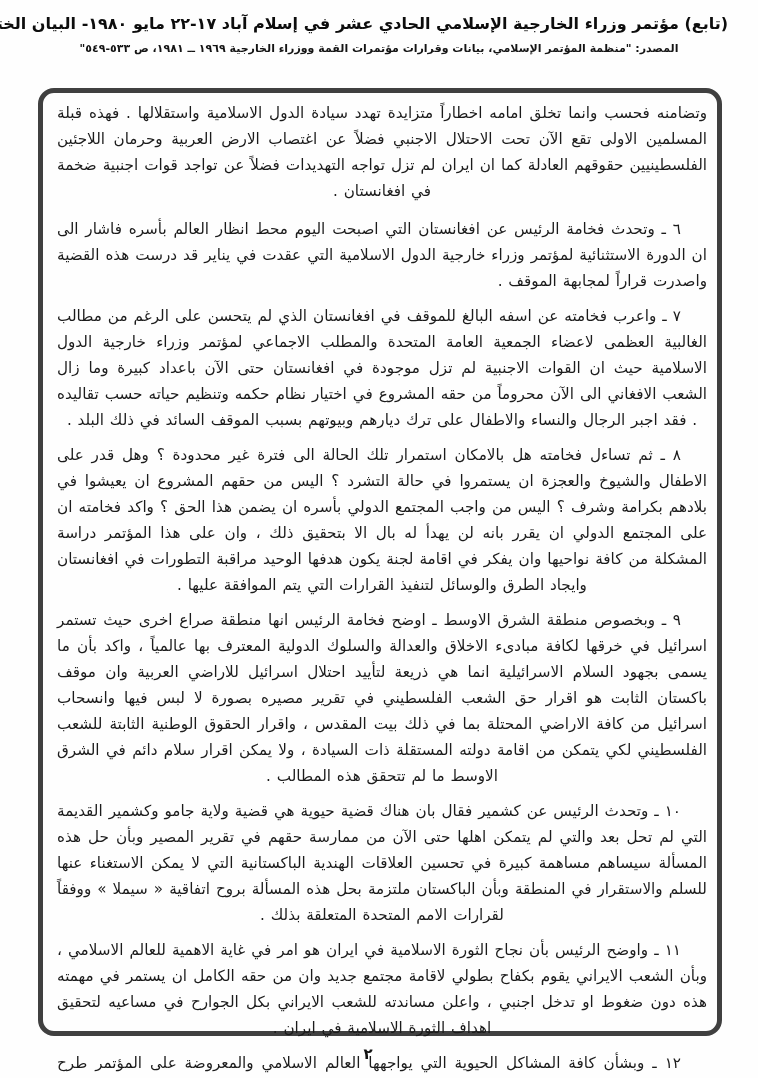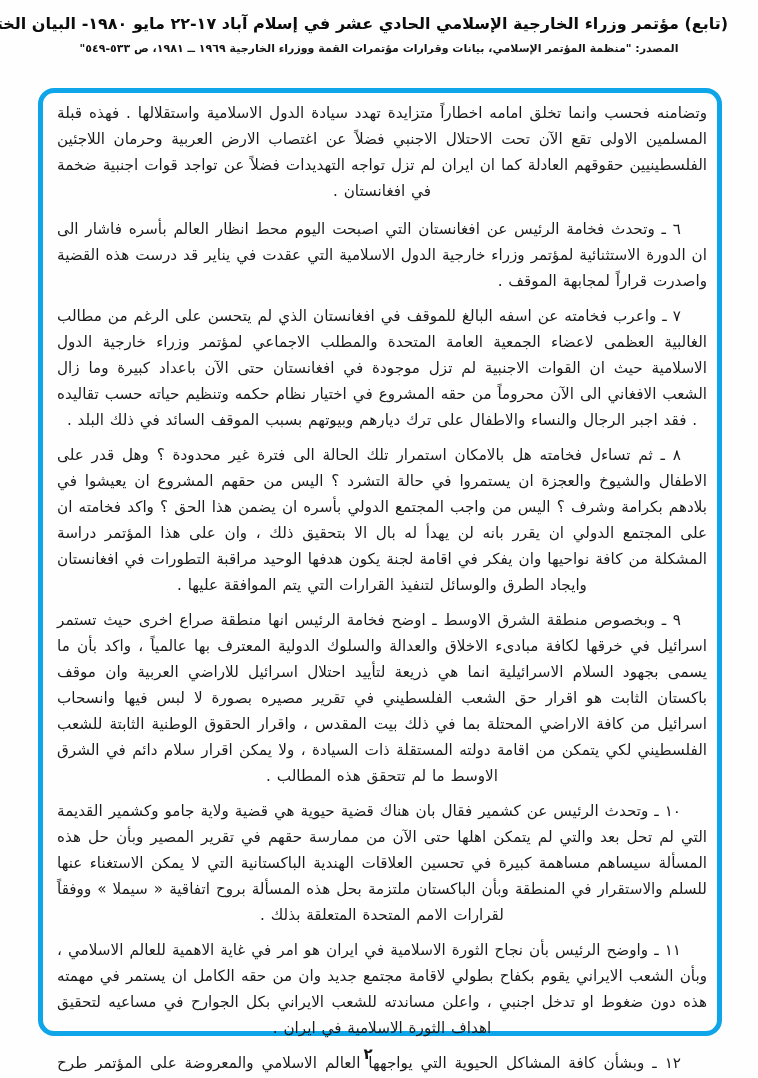--- a/index.html
+++ b/index.html
@@ -40,21 +40,21 @@
     color: #141414;
   }
   
   .content-frame {
     position: absolute;
     left: 38px;
     top: 88px;
     width: 684px;
     height: 948px;
     box-sizing: border-box;
-    border: 5px solid #0ea5e9;
+    border: 5px solid #404040;
     border-radius: 16px;
     padding: 7px 10px 0 14px;
     direction: rtl;
     background: transparent;
   }
   .content-frame p {
     margin: 0 0 9px 0;
     font-size: 15.2px;
     line-height: 26px;
     text-align: justify;

